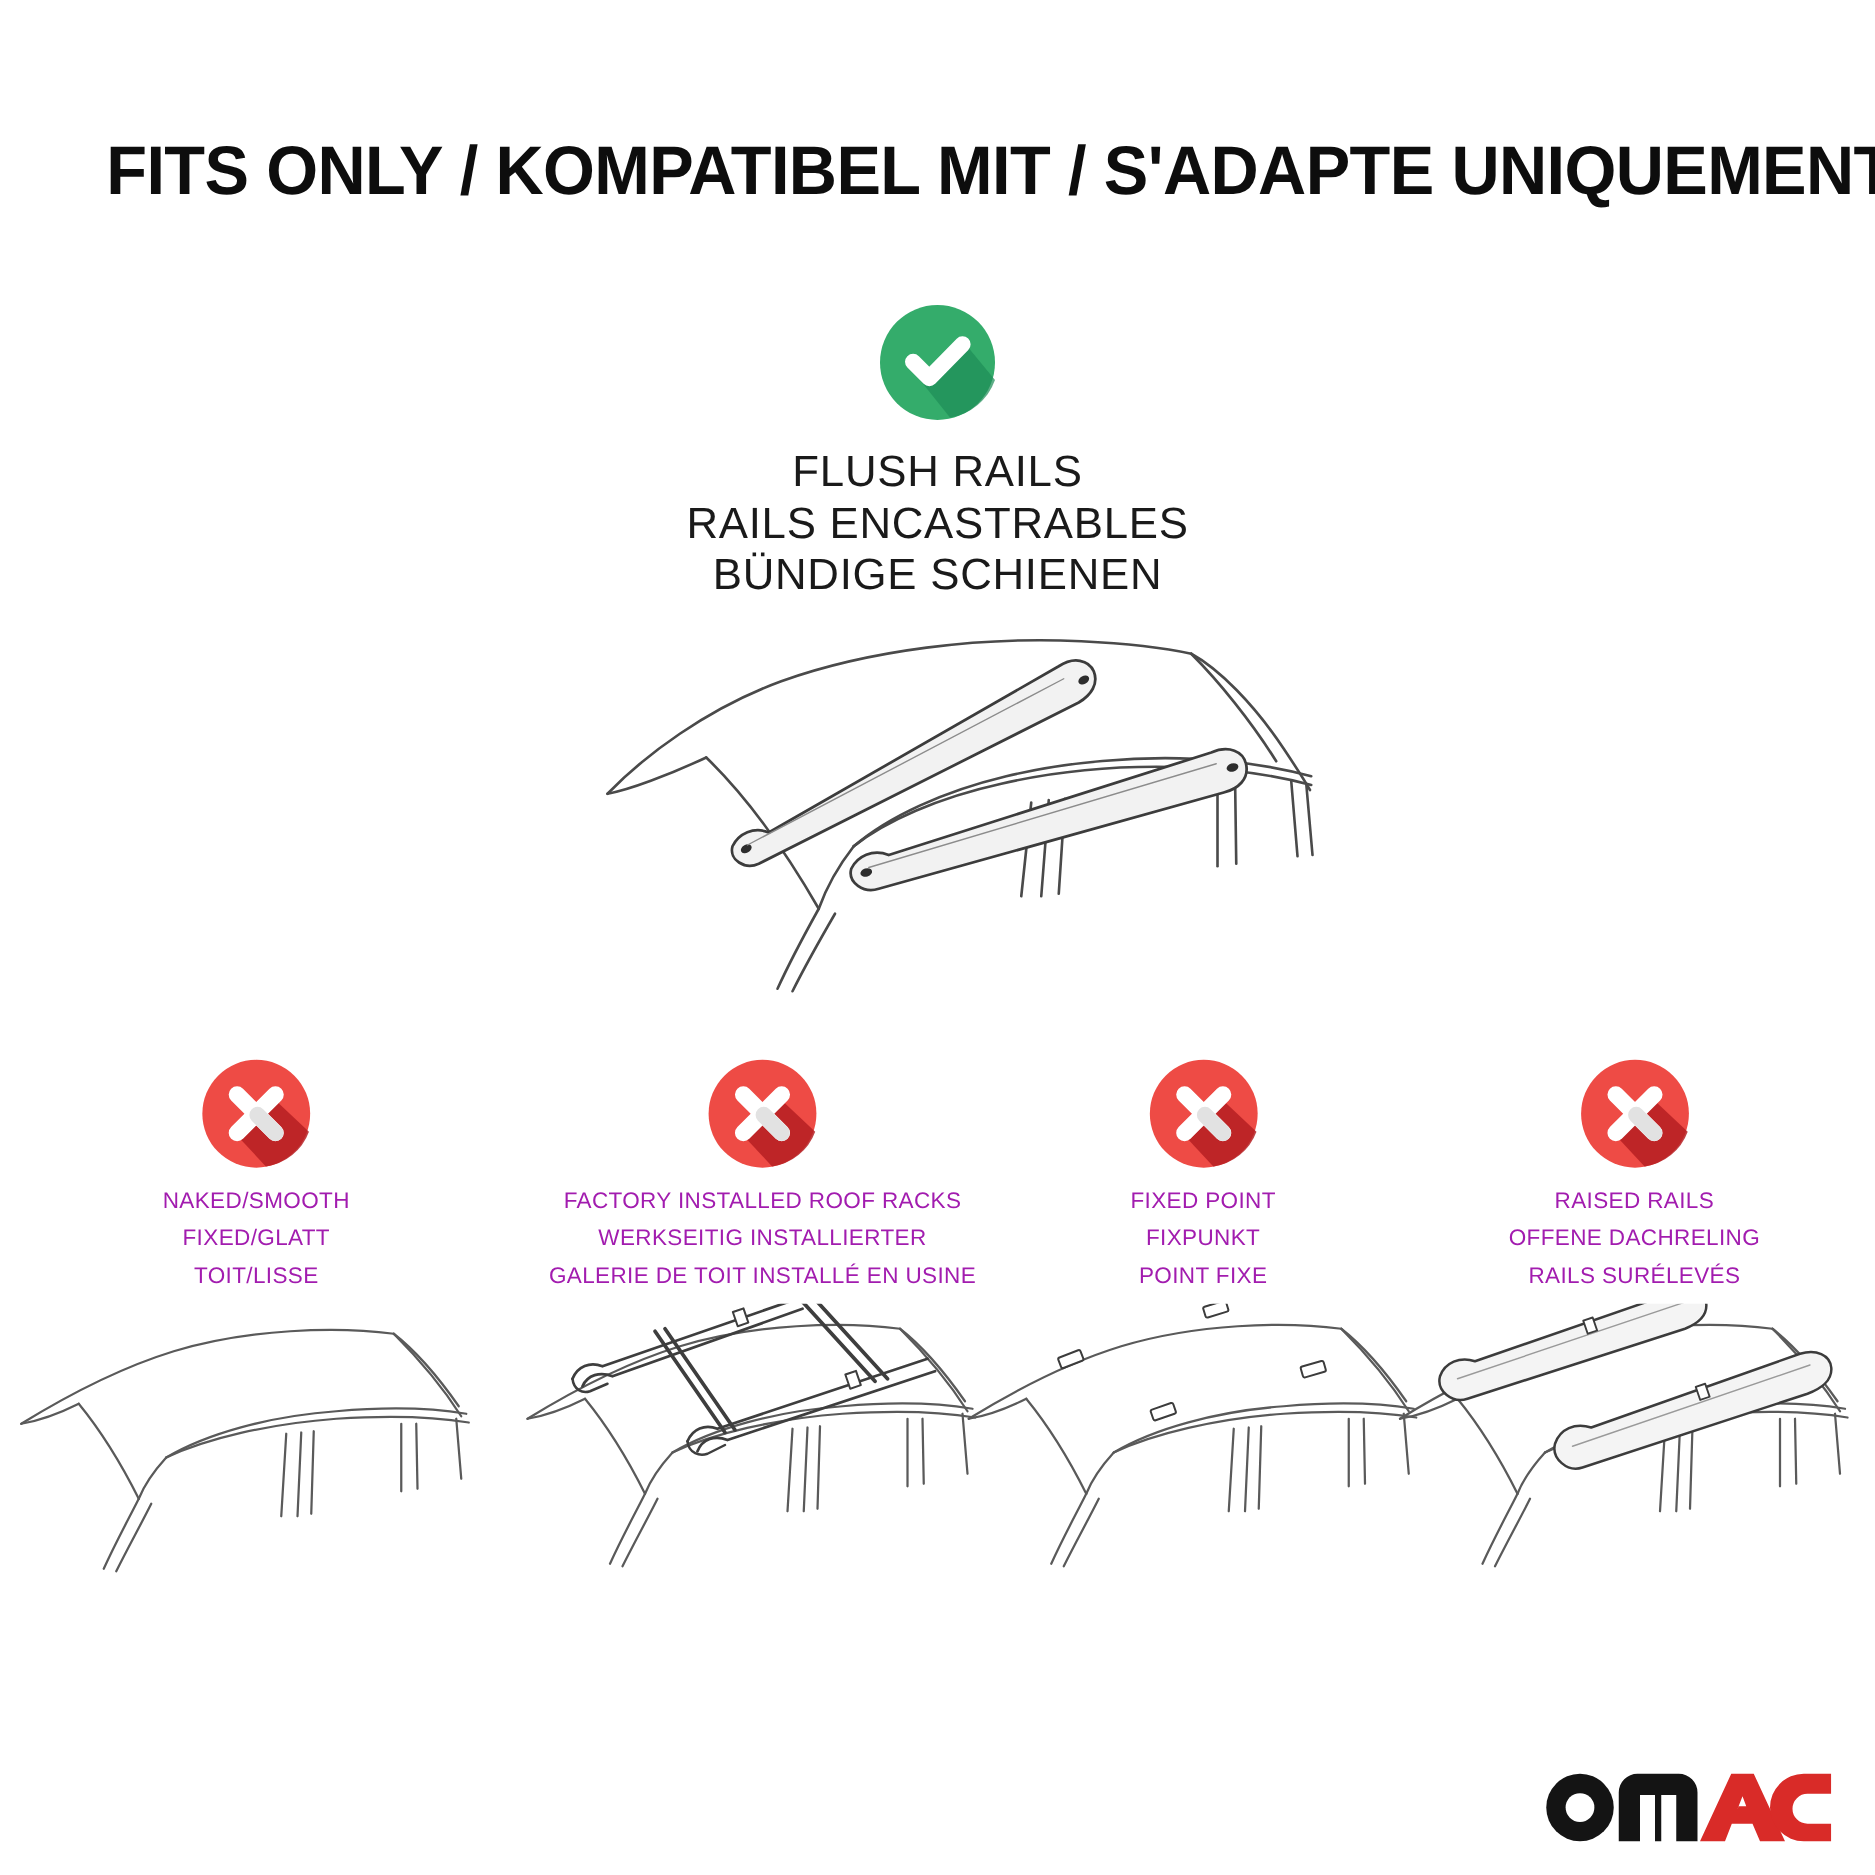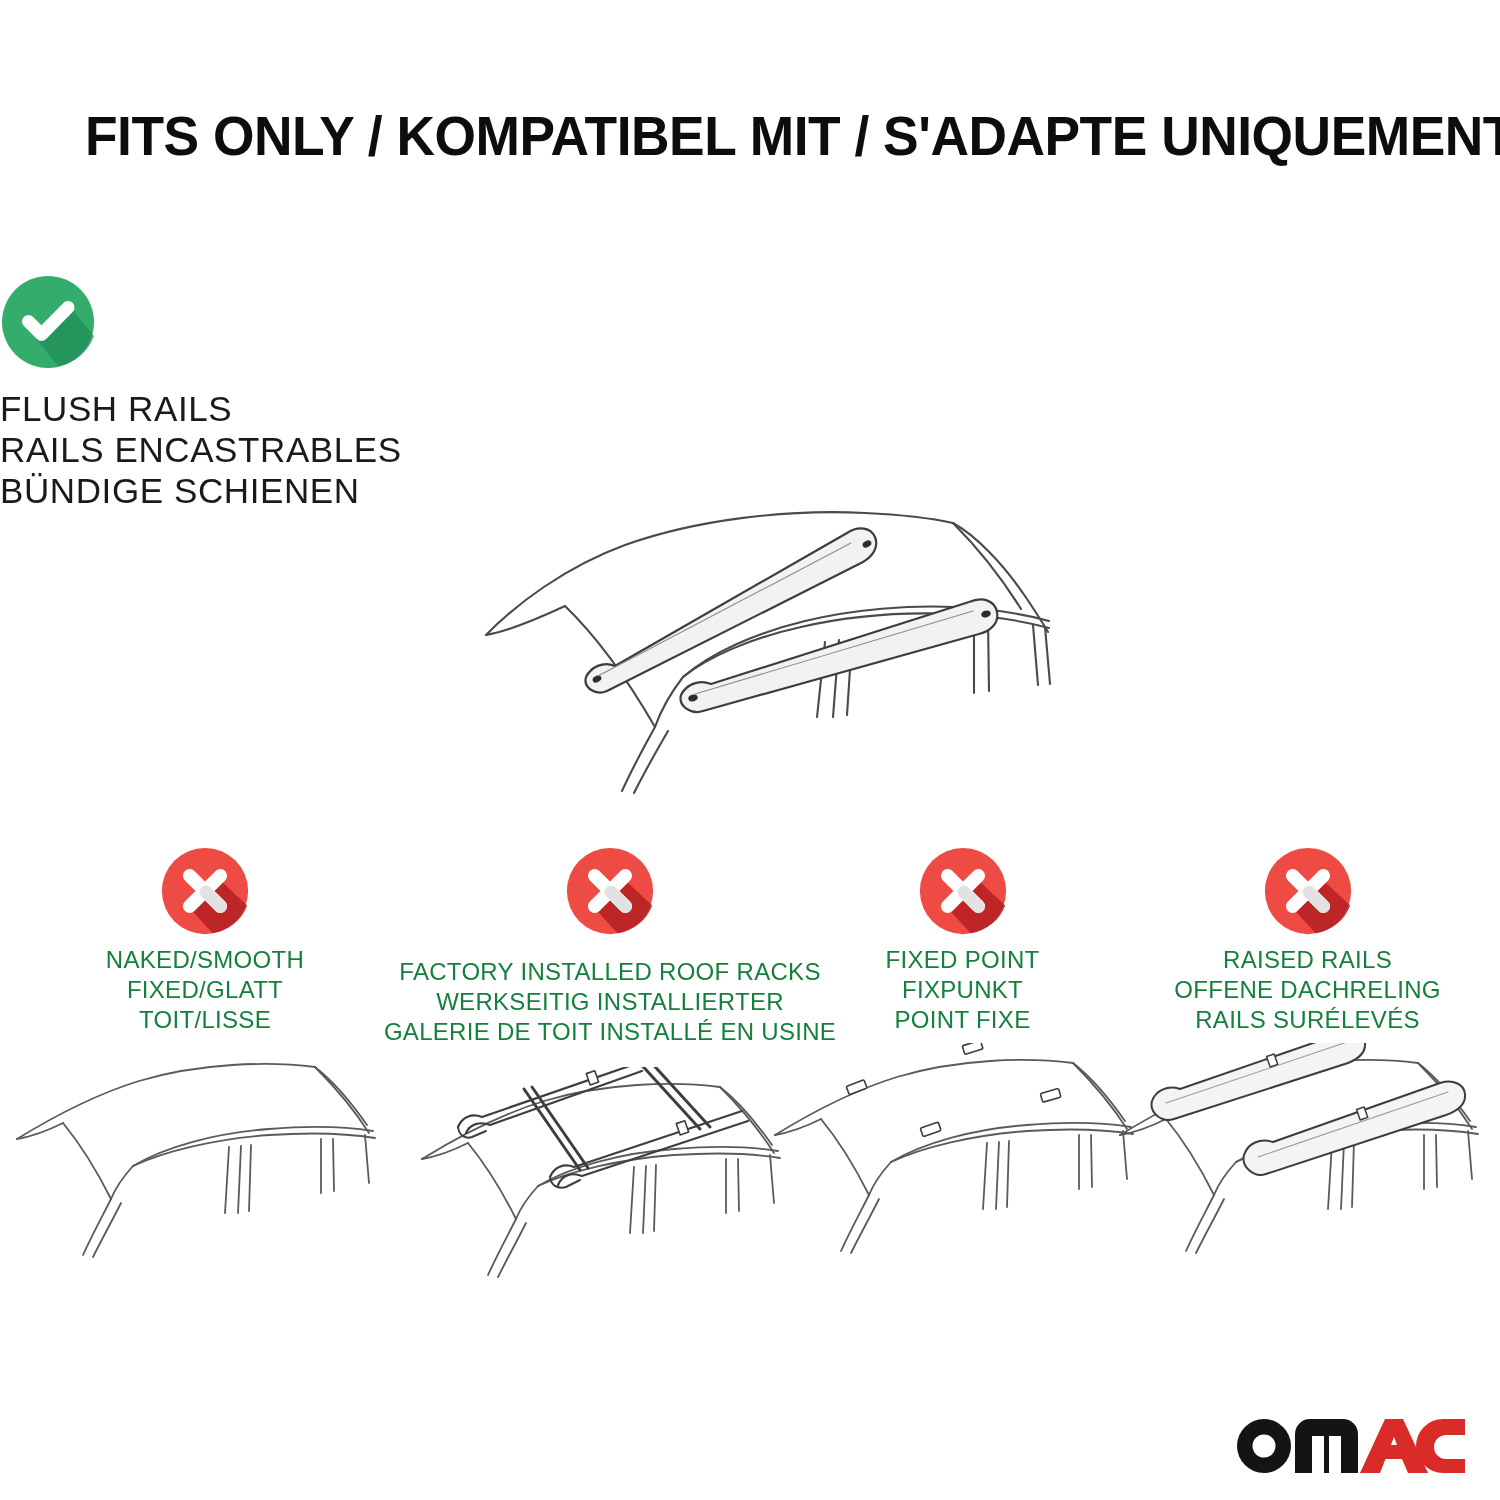--- a/index.html
+++ b/index.html
@@ -24,22 +24,23 @@
     line-height:1.05;
     color:#0d0d0d;
     white-space:nowrap;
     transform:scaleX(0.97);
     transform-origin:left center;
   }
 
   
   .ok-block{
     position:absolute;
-    left:0; top:274px;
+    left:0; top:242px;
     width:1500px;
+    text-align:center;
   }
   .badge{
     display:inline-block;
     position:relative;
     width:96px;height:96px;
   }
   .badge svg{display:block;width:96px;height:96px;}
 
   .ok-text{
     margin-top:14px;
@@ -66,38 +67,38 @@
     width:1500px;
     display:flex;
   }
   .col{
     position:relative;
     display:flex;
     flex-direction:column;
     align-items:center;
   }
   .col.c1{width:410px;}
-  .col.c2{width:400px;gap:12px;}
+  .col.c2{width:400px;}
   .col.c3{width:385px;}
   .col.c4{width:305px;}
 
   .badge-sm{
     width:92px;height:92px;
     display:block;
   }
   .badge-sm svg{display:block;width:92px;height:92px;}
 
   .col-label{
     margin-top:8px;
-    font-size:24px;
+    font-size:18px;
     line-height:30px;
     font-weight:400;
     letter-spacing:0.3px;
     text-align:center;
-    color:#15803d;
+    color:#a21caf;
   }
   .col-label div{white-space:nowrap;}
 
   .col-art{
     margin-top:8px;
     width:380px;height:230px;
   }
   .col-art svg{display:block;width:100%;height:100%;}
 
   

